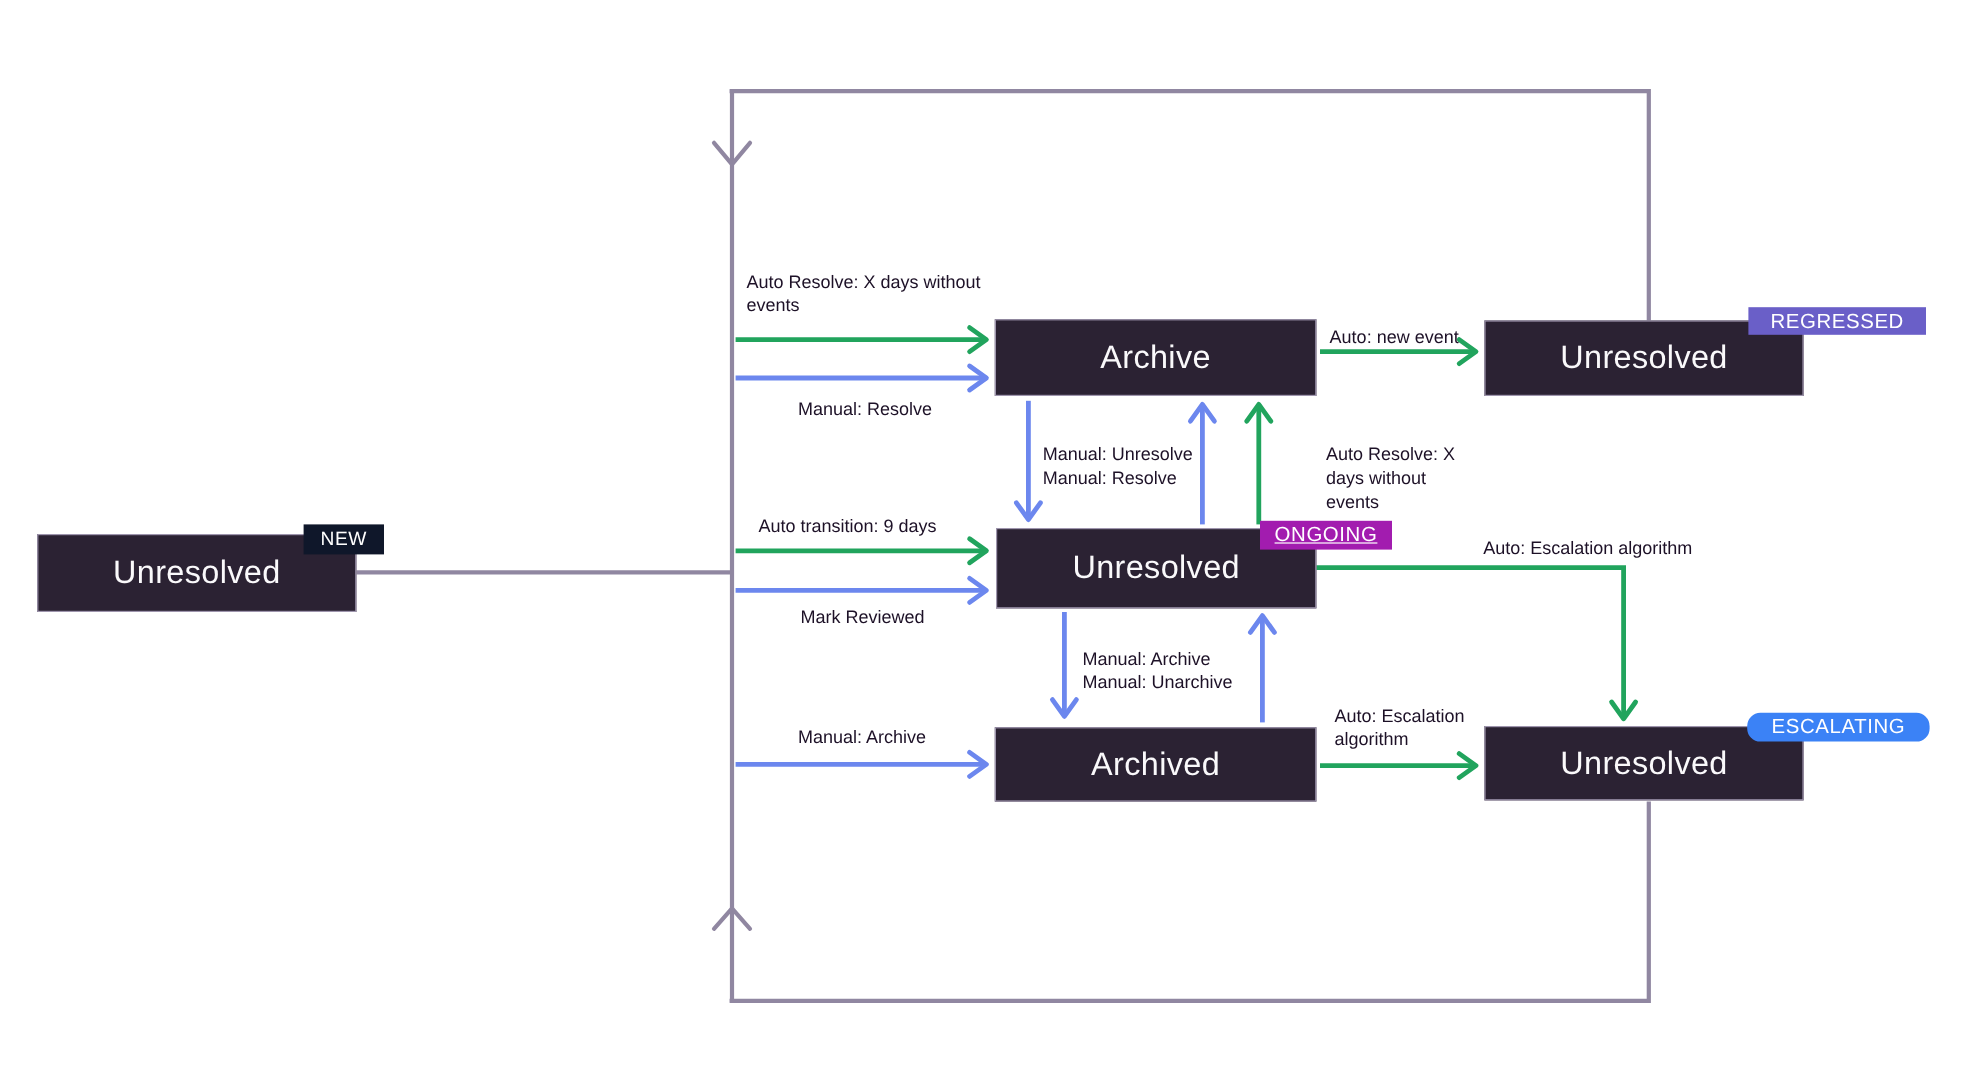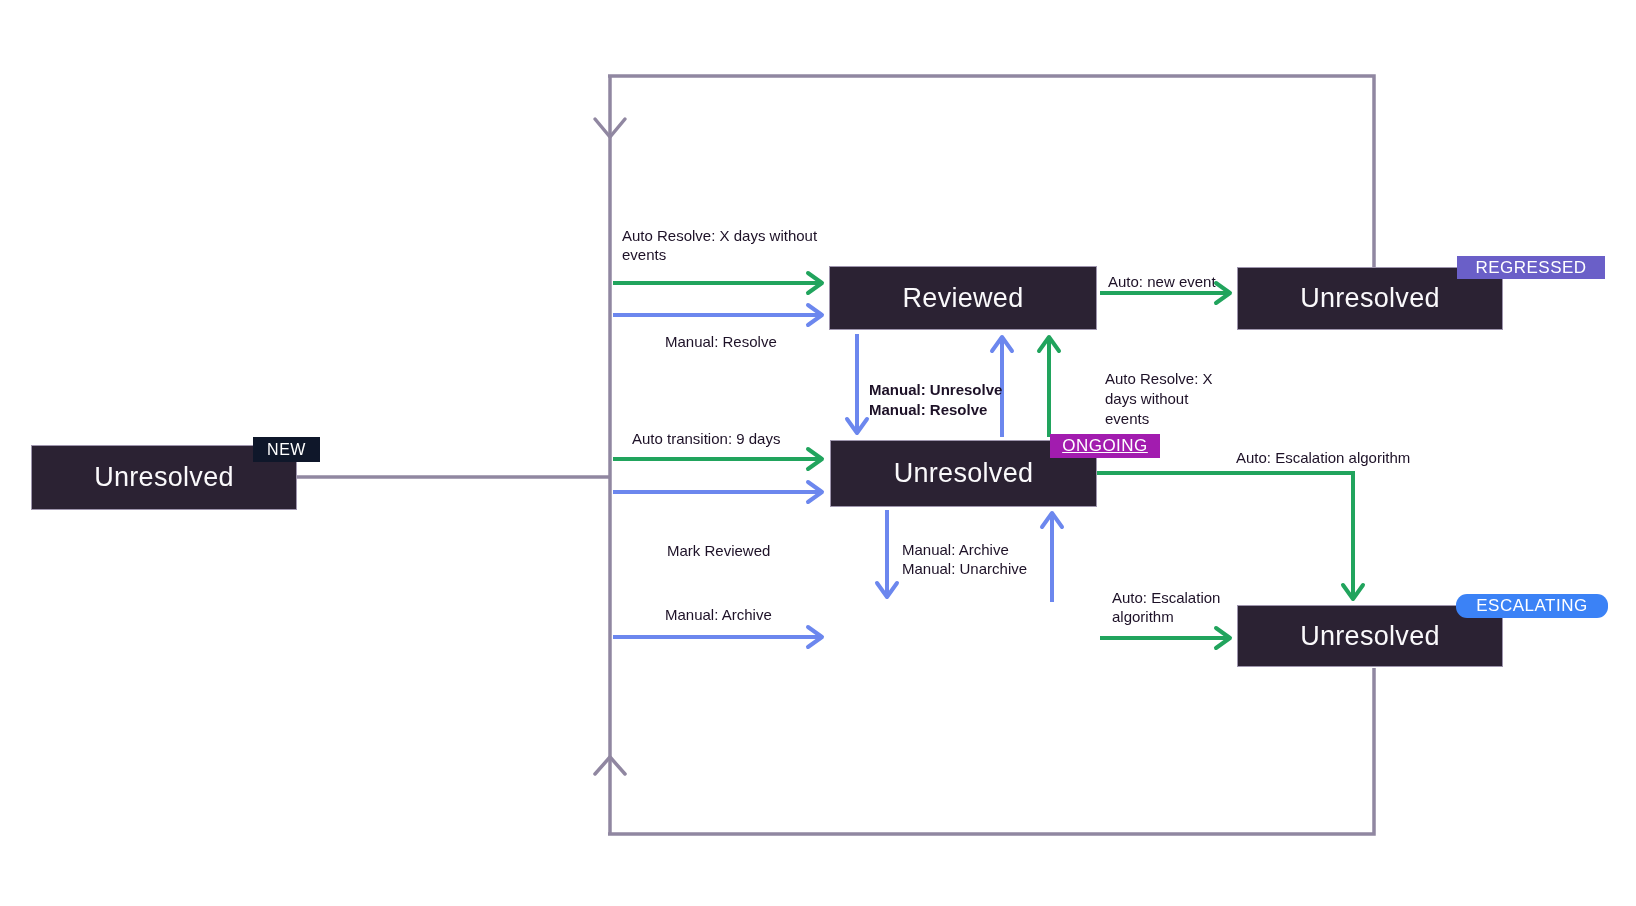--- a/index.html
+++ b/index.html
@@ -87,56 +87,59 @@
     <path d="M887,510 L887,597" fill="none" stroke="#6C87EE" stroke-width="4" marker-end="url(#chev-blue)"></path>
     <path d="M1052,602 L1052,513" fill="none" stroke="#6C87EE" stroke-width="4" marker-end="url(#chev-blue)"></path>
   </svg>
 
   <div class="state-box" style="left:31px; top:445px; width:266px; height:65px;">
     <span>Unresolved</span>
   </div>
   <div class="badge badge-new" style="left:253px; top:437px; width:67px; height:25px; font-size:16px;">NEW</div>
 
   <div class="state-box" style="left:829px; top:266px; width:268px; height:64px;">
-    <span>Reviewed</span>
+    <span>Archive</span>
   </div>
 
   <div class="state-box" style="left:1237px; top:267px; width:266px; height:63px;">
     <span>Unresolved</span>
   </div>
   <div class="badge badge-regressed" style="left:1457px; top:256px; width:148px; height:23px;">REGRESSED</div>
 
   <div class="state-box" style="left:830px; top:440px; width:267px; height:67px;">
     <span>Unresolved</span>
   </div>
   <div class="badge badge-ongoing" style="left:1050px; top:434px; width:110px; height:24px;">ONGOING</div>
 
+  <div class="state-box" style="left:829px; top:606px; width:268px; height:62px;">
+    <span>Archived</span>
+  </div>
 
   <div class="state-box" style="left:1237px; top:605px; width:266px; height:62px;">
     <span>Unresolved</span>
   </div>
   <div class="badge badge-escalating" style="left:1456px; top:594px; width:152px; height:24px;">ESCALATING</div>
 
   <div class="t-label" style="left:622px; top:226px;">Auto Resolve: X days without
 events</div>
 
   <div class="t-label" style="left:665px; top:332px;">Manual: Resolve</div>
 
   <div class="t-label" style="left:1108px; top:272px;">Auto: new event</div>
 
-  <div class="t-label" style="left:869px; top:380px; line-height:20px;font-weight:bold;">Manual: Unresolve
+  <div class="t-label" style="left:869px; top:369px; line-height:20px;">Manual: Unresolve
 Manual: Resolve</div>
 
   <div class="t-label" style="left:1105px; top:369px; line-height:20px;">Auto Resolve: X
 days without
 events</div>
 
   <div class="t-label" style="left:632px; top:429px;">Auto transition: 9 days</div>
 
-  <div class="t-label" style="left:667px; top:505px;margin-top:36px;">Mark Reviewed</div>
+  <div class="t-label" style="left:667px; top:505px;">Mark Reviewed</div>
 
   <div class="t-label" style="left:1236px; top:448px;">Auto: Escalation algorithm</div>
 
   <div class="t-label" style="left:902px; top:540px;">Manual: Archive
 Manual: Unarchive</div>
 
   <div class="t-label" style="left:665px; top:605px;">Manual: Archive</div>
 
   <div class="t-label" style="left:1112px; top:588px;">Auto: Escalation
 algorithm</div>

